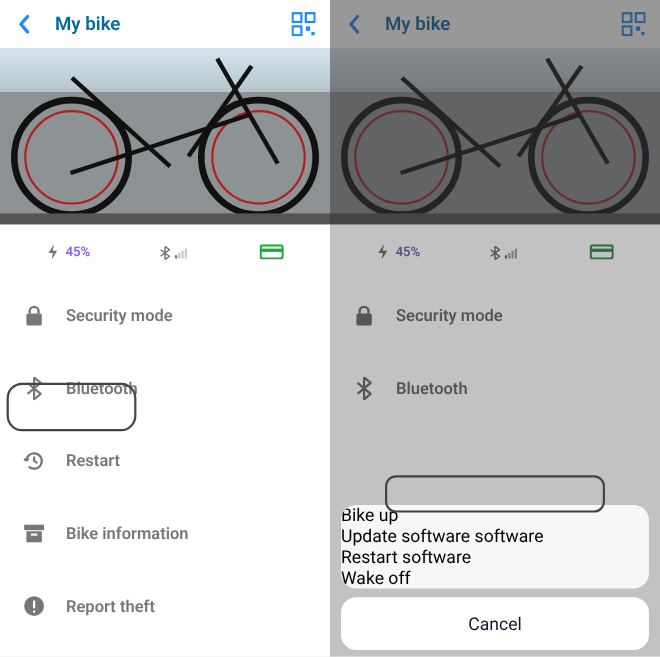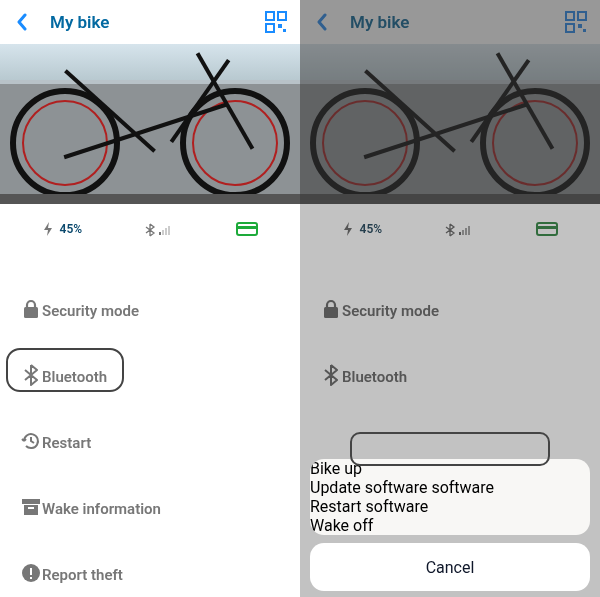--- a/index.html
+++ b/index.html
@@ -24,25 +24,25 @@
   .frame { position:absolute; width: 200px; height: 2px; background:#111; }
   .f1 { transform: rotate(-18deg); left: 60px; top: 85px; width: 170px; height:4px; }
   .f2 { transform: rotate(42deg); left: 50px; top: 65px; width: 120px; height:4px; }
   .f3 { transform: rotate(-55deg); left: 150px; top: 55px; width: 100px; height:4px; }
   .f4 { transform: rotate(60deg); left: 170px; top: 55px; width: 110px; height:4px; }
   .sky { position:absolute; inset:0 0 auto 0; height:36px; background: linear-gradient(#d6e4ec,#b8c9d0); }
   .ground { position:absolute; bottom:0; left:0; right:0; height:10px; background:#555; }
 
   
   .status { height: 50px; display: flex; align-items: center; justify-content: space-around; padding: 0 10px; }
-  .stat { display:flex; align-items:flex-start; gap:6px; font-size:12px; font-weight:600; color:#0c4a6e; }
+  .stat { display:flex; align-items:flex-start; gap:6px; font-size:12px; font-weight:600; color:#8b5cf6; }
 
   
   .menu { }
-  .menu-item { height: 66px; display:flex; align-items:flex-end; padding: 0 20px; }
+  .menu-item { height: 66px; display:flex; align-items:center; padding: 0 20px; gap: 18px; }
   .menu-item .lbl { font-size: 15px; font-weight: 600; color: #777; }
   .mi-icon { width: 22px; height: 22px; display:flex; align-items:center; justify-content:center; color:#777; }
 
   
   .callout {
     position: absolute;
     border: 2px solid #444;
     border-radius: 14px;
     pointer-events: none;
   }
@@ -146,21 +146,21 @@
         <span class="lbl">Restart</span>
       </div>
       <div class="menu-item">
         <span class="mi-icon">
           <svg width="20" height="18" viewBox="0 0 20 18">
               <rect x="1" y="1" width="18" height="5" fill="#777"></rect>
               <rect x="3" y="7" width="14" height="10" fill="#777"></rect>
               <rect x="7" y="9" width="6" height="2" fill="#fff"></rect>
             </svg>
         </span>
-        <span class="lbl">Wake information</span>
+        <span class="lbl">Bike information</span>
       </div>
       <div class="menu-item">
         <span class="mi-icon">
           <svg width="20" height="20" viewBox="0 0 20 20">
               <circle cx="10" cy="10" r="9" fill="#777"></circle>
               <rect x="9" y="5" width="2" height="7" fill="#fff"></rect>
               <rect x="9" y="14" width="2" height="2" fill="#fff"></rect>
             </svg>
         </span>
         <span class="lbl">Report theft</span>

